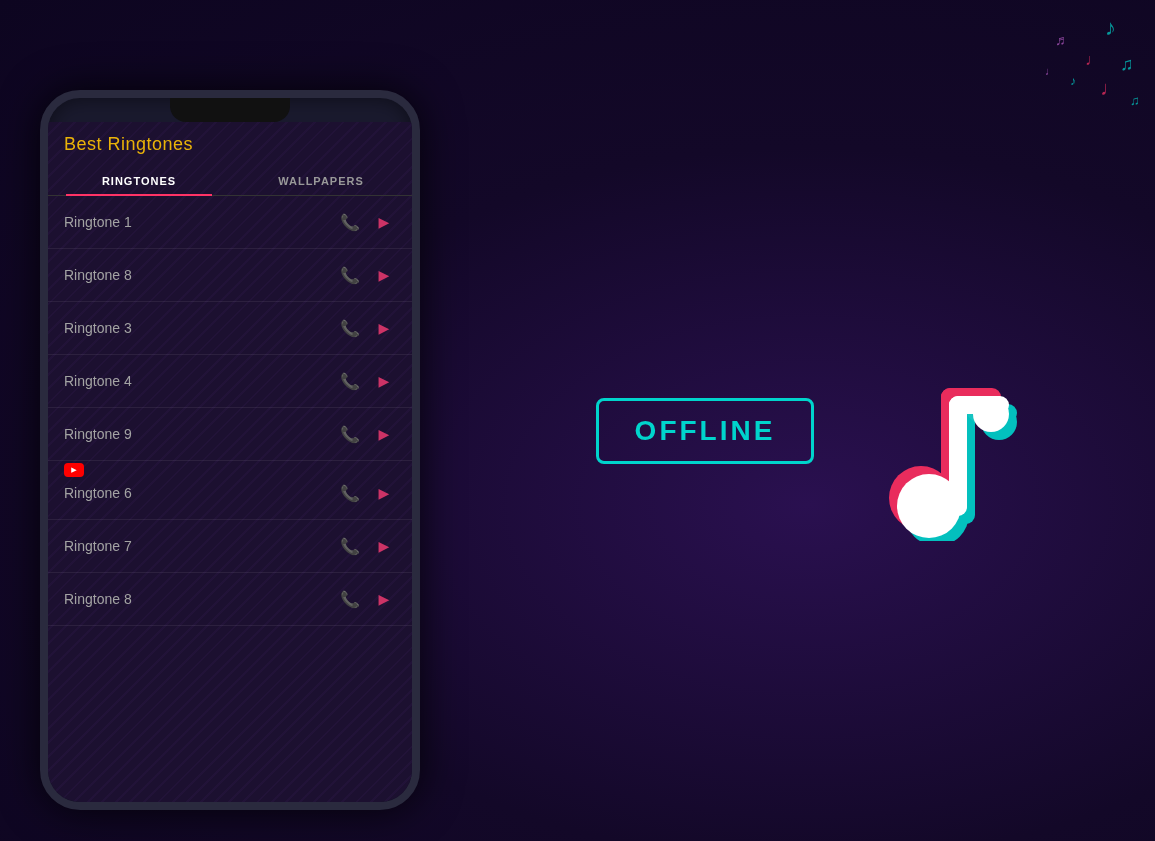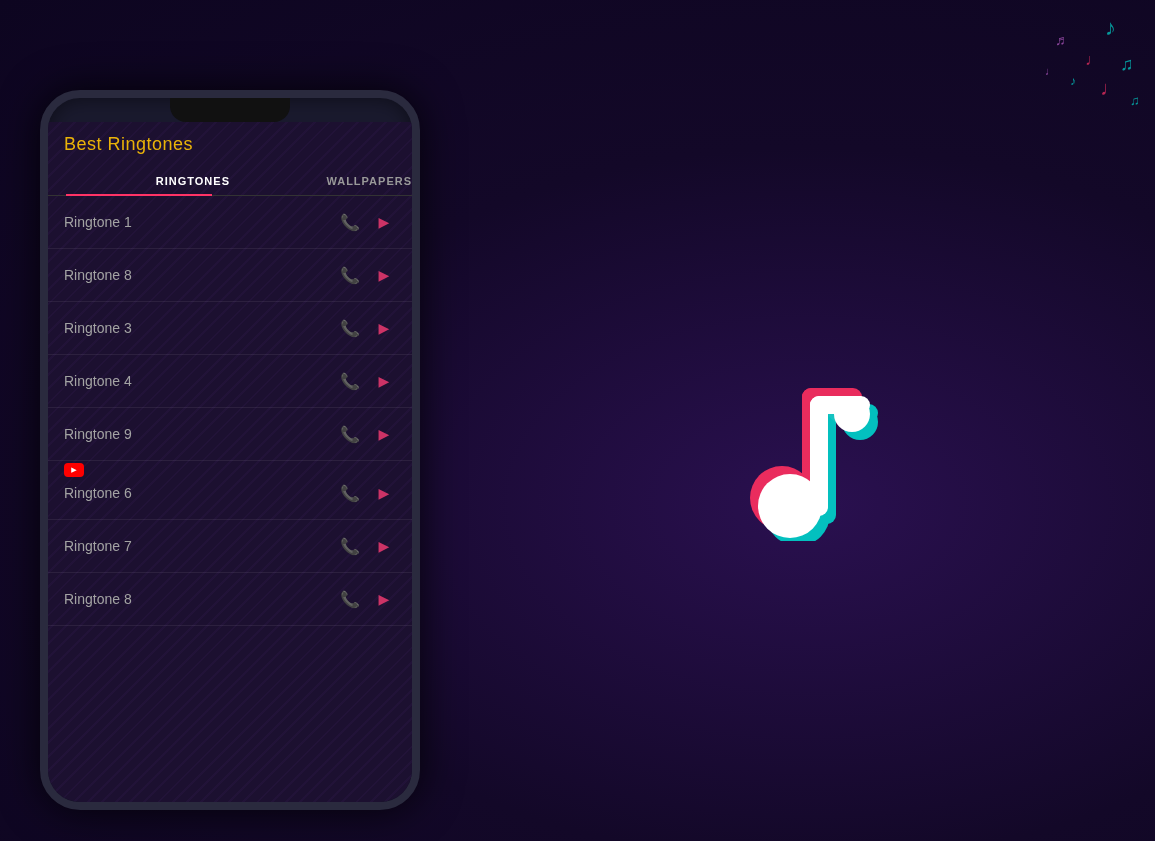--- a/index.html
+++ b/index.html
@@ -88,21 +88,21 @@
     .tabs-bar {
       display: flex;
       border-bottom: 1px solid #333;
       position: relative;
       z-index: 1;
       margin: 4px 0 0;
     }
 
     .tab {
       flex: 1;
-      text-align: right;
+      text-align: center;
       padding: 8px 0;
       font-size: 11px;
       font-weight: bold;
       letter-spacing: 1px;
       color: #999;
       cursor: pointer;
       position: relative;
     }
 
     .tab.active {
@@ -370,20 +370,23 @@
         </div>
 
       </div>
     </div>
   </div>
 </div>
 
 <div class="right-content">
 
   <div class="bottom-section">
+    <div class="offline-badge">
+      <span class="offline-text">OFFLINE</span>
+    </div>
 
     <div class="music-logo">
       <svg width="180" height="200" viewBox="0 0 180 200">
 
         <g transform="translate(-8, -8)" opacity="0.9">
           <ellipse cx="55" cy="165" rx="32" ry="32" fill="#ff3060"></ellipse>
           <rect x="75" y="55" width="18" height="120" rx="9" fill="#ff3060"></rect>
           <rect x="75" y="55" width="60" height="18" rx="9" fill="#ff3060"></rect>
           <ellipse cx="117" cy="73" rx="18" ry="18" fill="#ff3060"></ellipse>
         </g>

